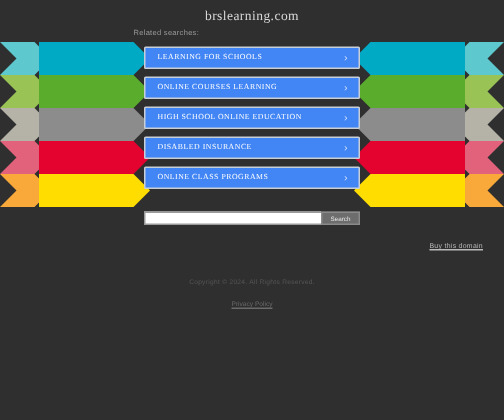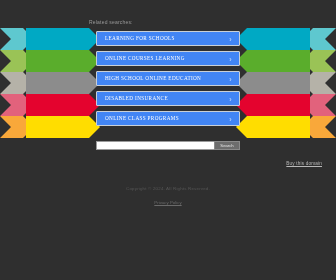--- a/index.html
+++ b/index.html
@@ -120,20 +120,21 @@
     <div class="band" style="top:88px">
       <div class="outer-l sh-right-thin" style="background:#f9a83a"></div>
       <div class="outer-r sh-left-thin" style="background:#f9a83a"></div>
       <div class="inner-l sh-right" style="background:#ffdd00"></div>
       <div class="inner-r sh-left" style="background:#ffdd00"></div>
     </div>
   </div>
 
   <div class="content">
 
+    <div class="title">brslearning.com</div>
 
     <div class="subtitle">Related searches:</div>
 
     <div class="links">
       <a class="link-btn">
         <span>Learning For Schools</span>
         <span class="chev">›</span>
       </a>
       <a class="link-btn">
         <span>Online Courses Learning</span>

